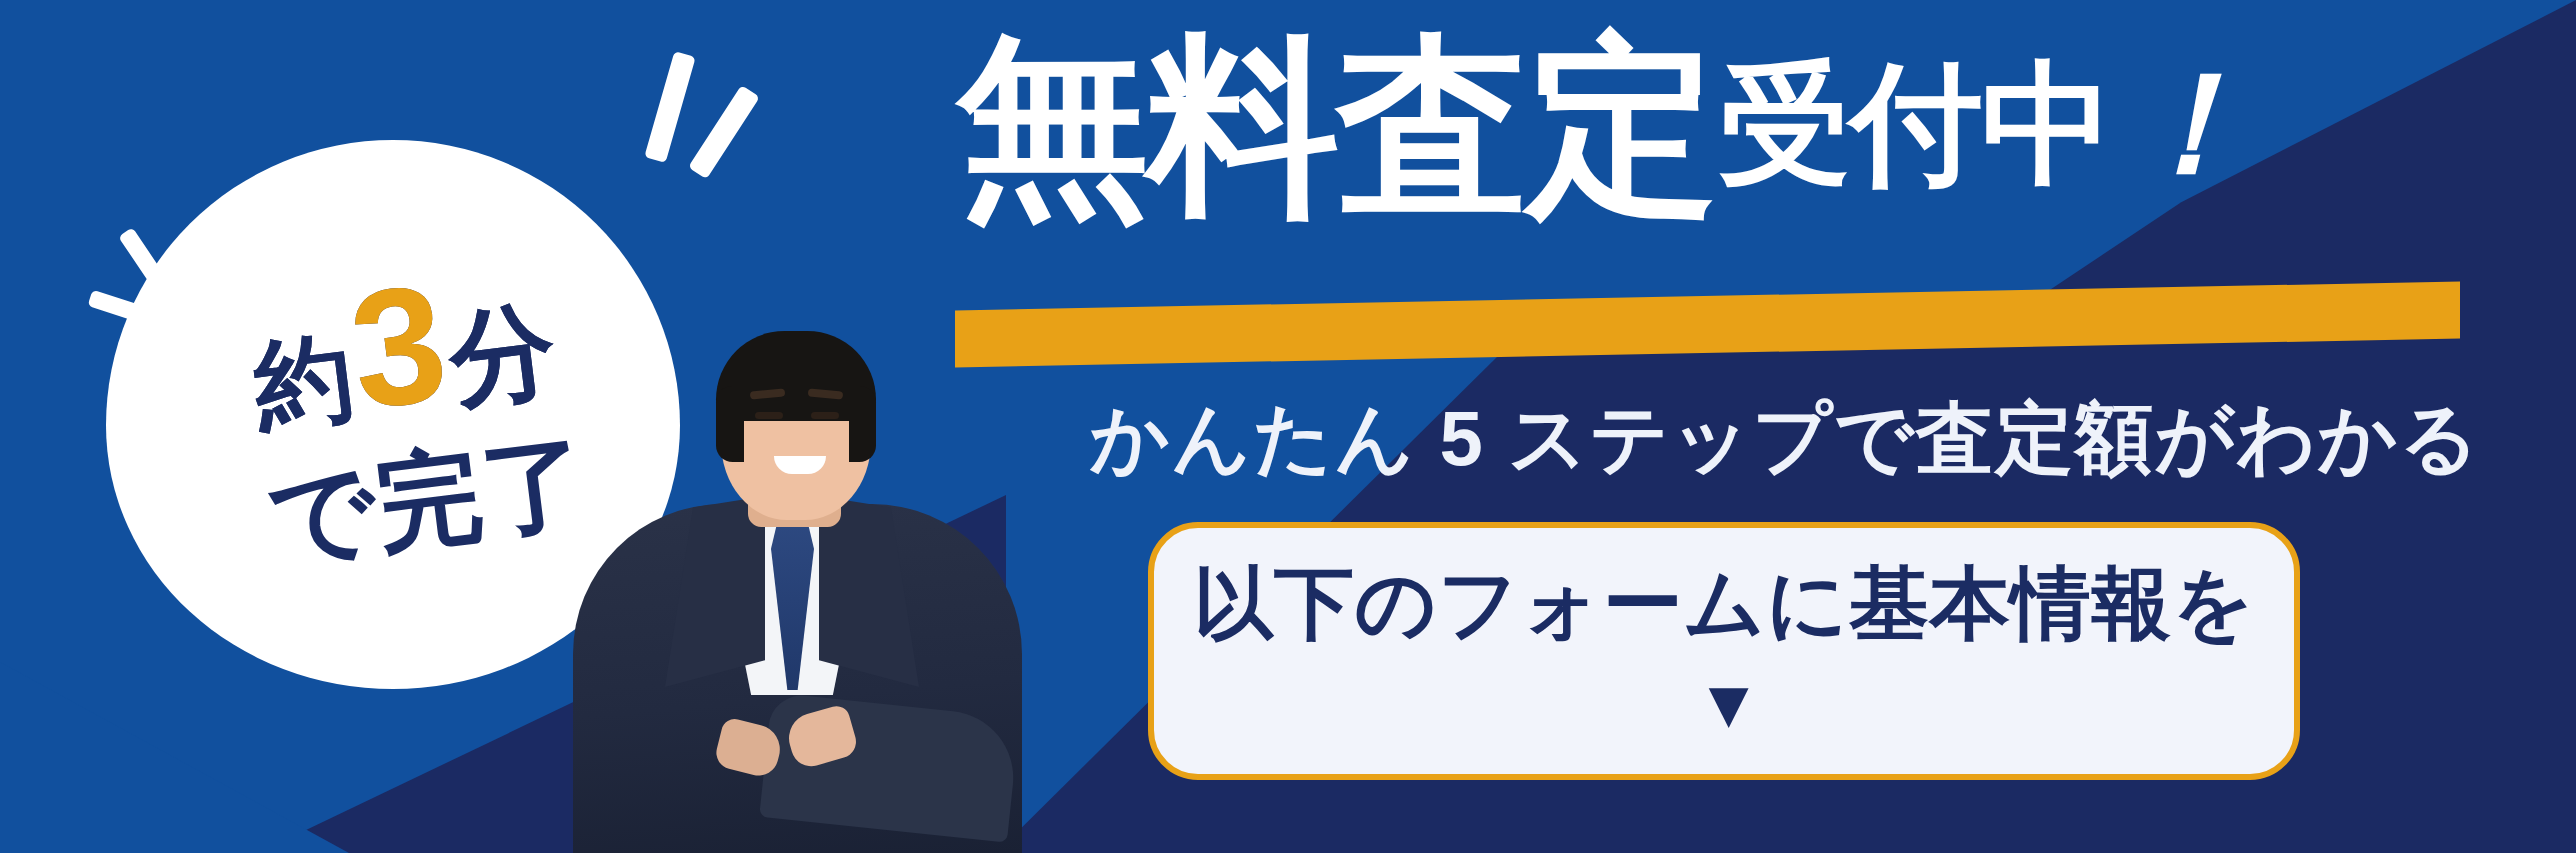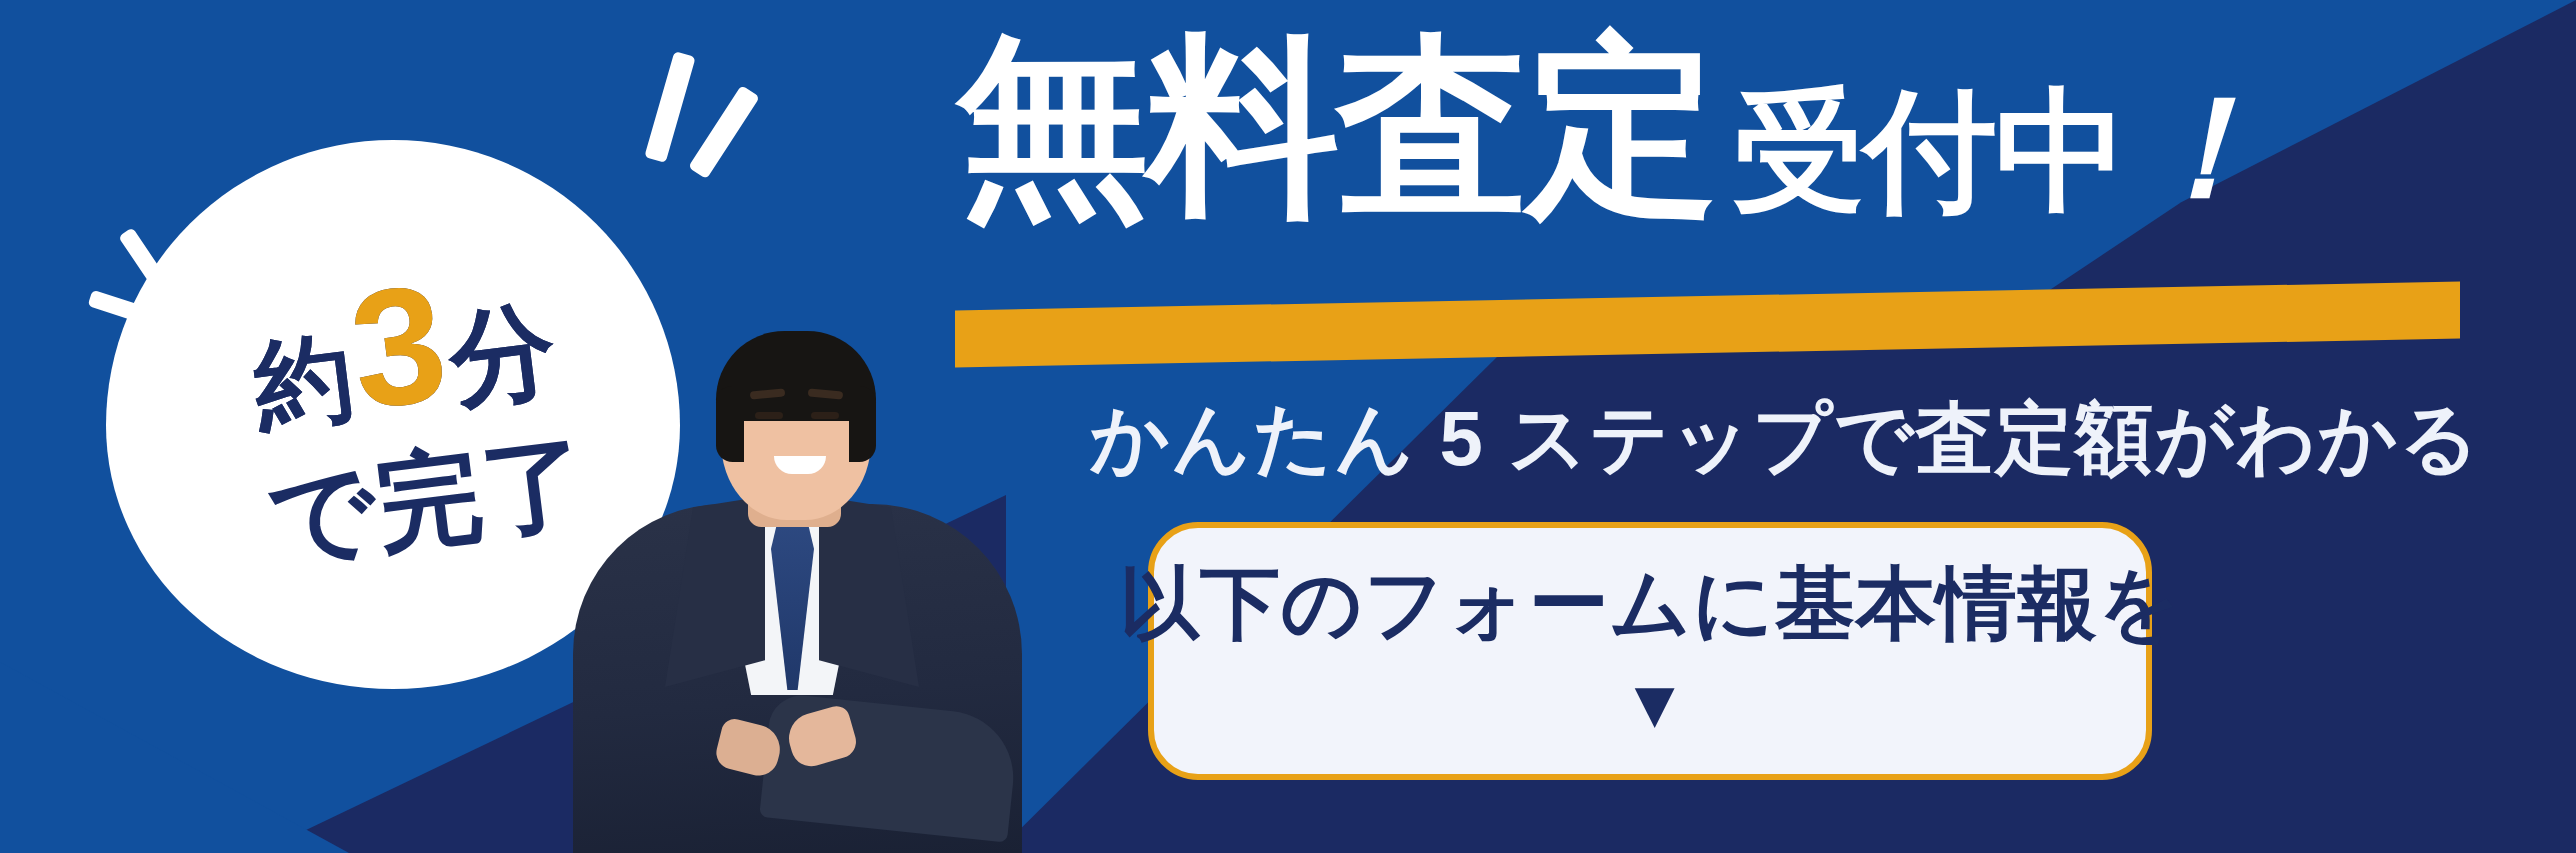--- a/index.html
+++ b/index.html
@@ -144,41 +144,41 @@
   .p-brow-l{position:absolute;left:210px;bottom:456px;width:35px;height:7.5px;background:#3A2B20;border-radius:4.2px;transform:rotate(-5deg);}
   .p-brow-r{position:absolute;left:268px;bottom:456px;width:35px;height:7.5px;background:#3A2B20;border-radius:4.2px;transform:rotate(5deg);}
   .p-mouth{position:absolute;left:234px;bottom:379px;width:52px;height:18.3px;background:#FFFFFF;border-radius:0 0 25px 25px;}
 
   
   .right{
     position:absolute;left:940px;top:0;width:1636px;height:853px;
   }
   .headline{
     position:absolute;left:16.6px;top:30px;
-    display:flex;align-items:flex-end;white-space:nowrap;
+    display:flex;align-items:center;white-space:nowrap;
     color:#FFFFFF;font-weight:700;line-height:1;
   }
   .hl-big{font-size:193px;letter-spacing:-3.3px;}
-  .hl-small{font-size:133px;letter-spacing:-1.7px;margin-left:17px;padding-bottom:5px;}
+  .hl-small{font-size:133px;letter-spacing:-1.7px;margin-left:3px;padding-bottom:5px;}
   .hl-bang{font-size:140px;margin-left:5px;padding-bottom:5px;font-style:italic;}
 
   .orange-bar{
     position:absolute;left:15px;top:296px;width:1505px;height:57px;
     background:#E8A117;
     transform:skewY(-1.1deg);
   }
 
   .subtitle{
     position:absolute;left:150px;top:399px;
     color:#EEF2FA;font-size:78px;font-weight:700;letter-spacing:1.7px;
     white-space:nowrap;line-height:1;
   }
 
   .cta{
-    position:absolute;left:208px;top:522px;width:1004px;height:258px;
+    position:absolute;left:208px;top:522px;width:1152px;height:258px;
     background:#F2F4FB;border:6.7px solid #E8A117;border-radius:50px;
     display:flex;flex-direction:column;align-items:center;justify-content:center;
     box-sizing:border-box;
   }
   .cta-l1{
     color:#1B2C63;font-size:80px;font-weight:700;letter-spacing:0.8px;line-height:1.08;white-space:nowrap;
   }
   .cta-l2{
     color:#1B2C63;font-size:80px;font-weight:700;letter-spacing:0.8px;line-height:1.08;white-space:nowrap;margin-top:20px;
     display:flex;align-items:center;

